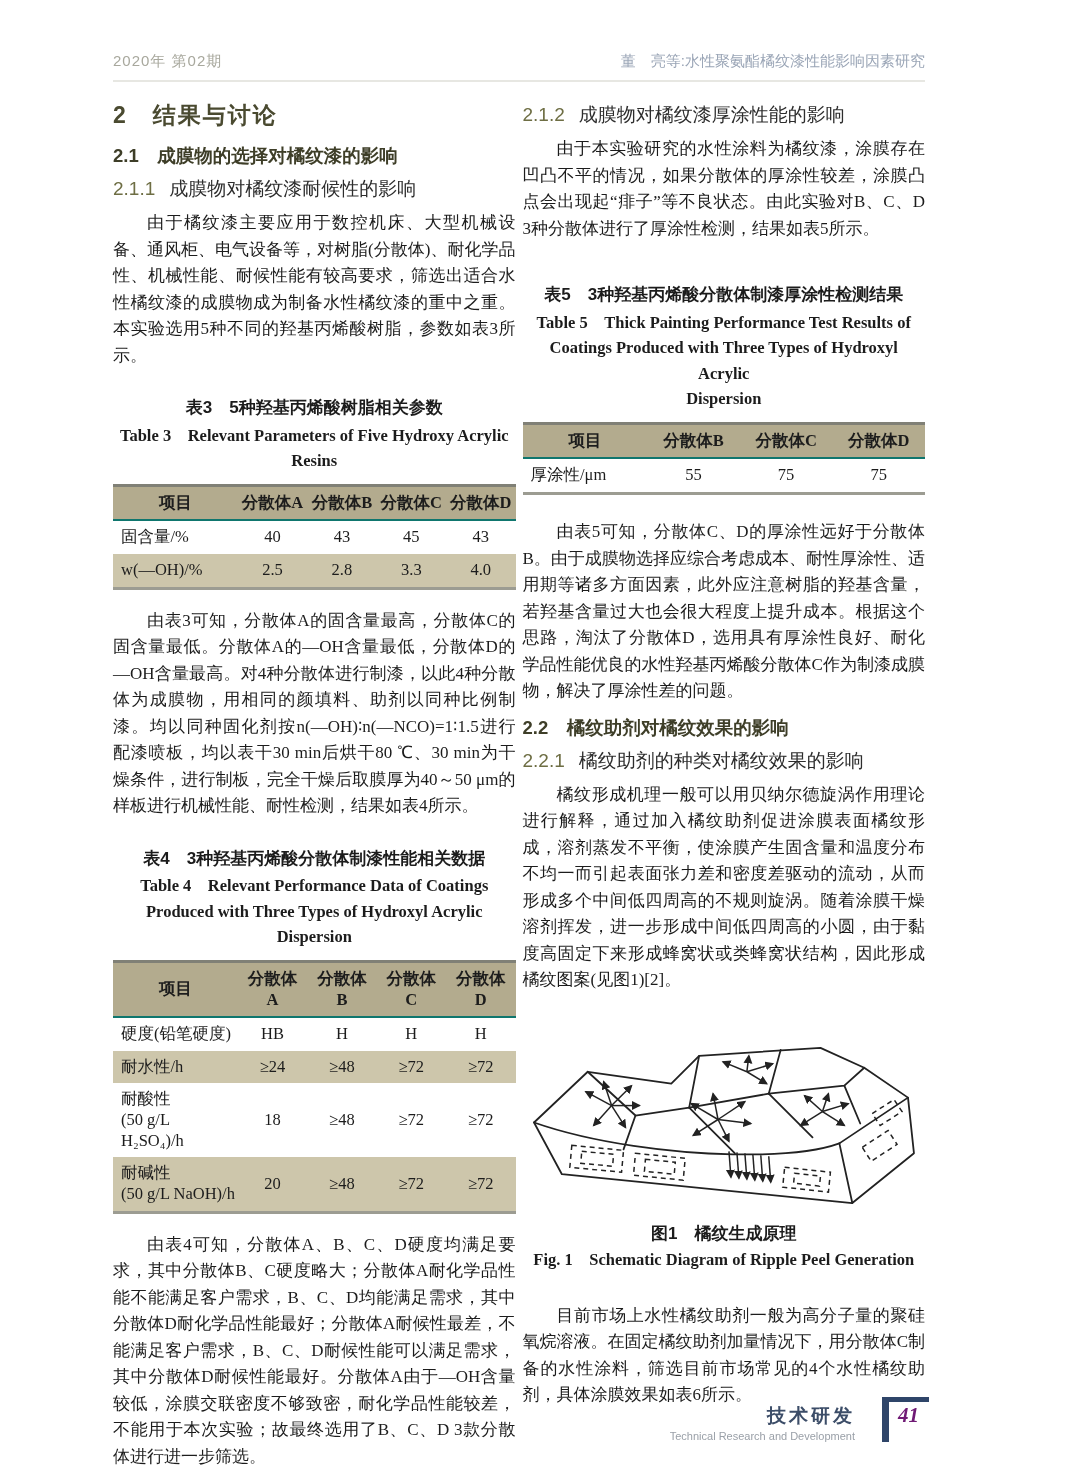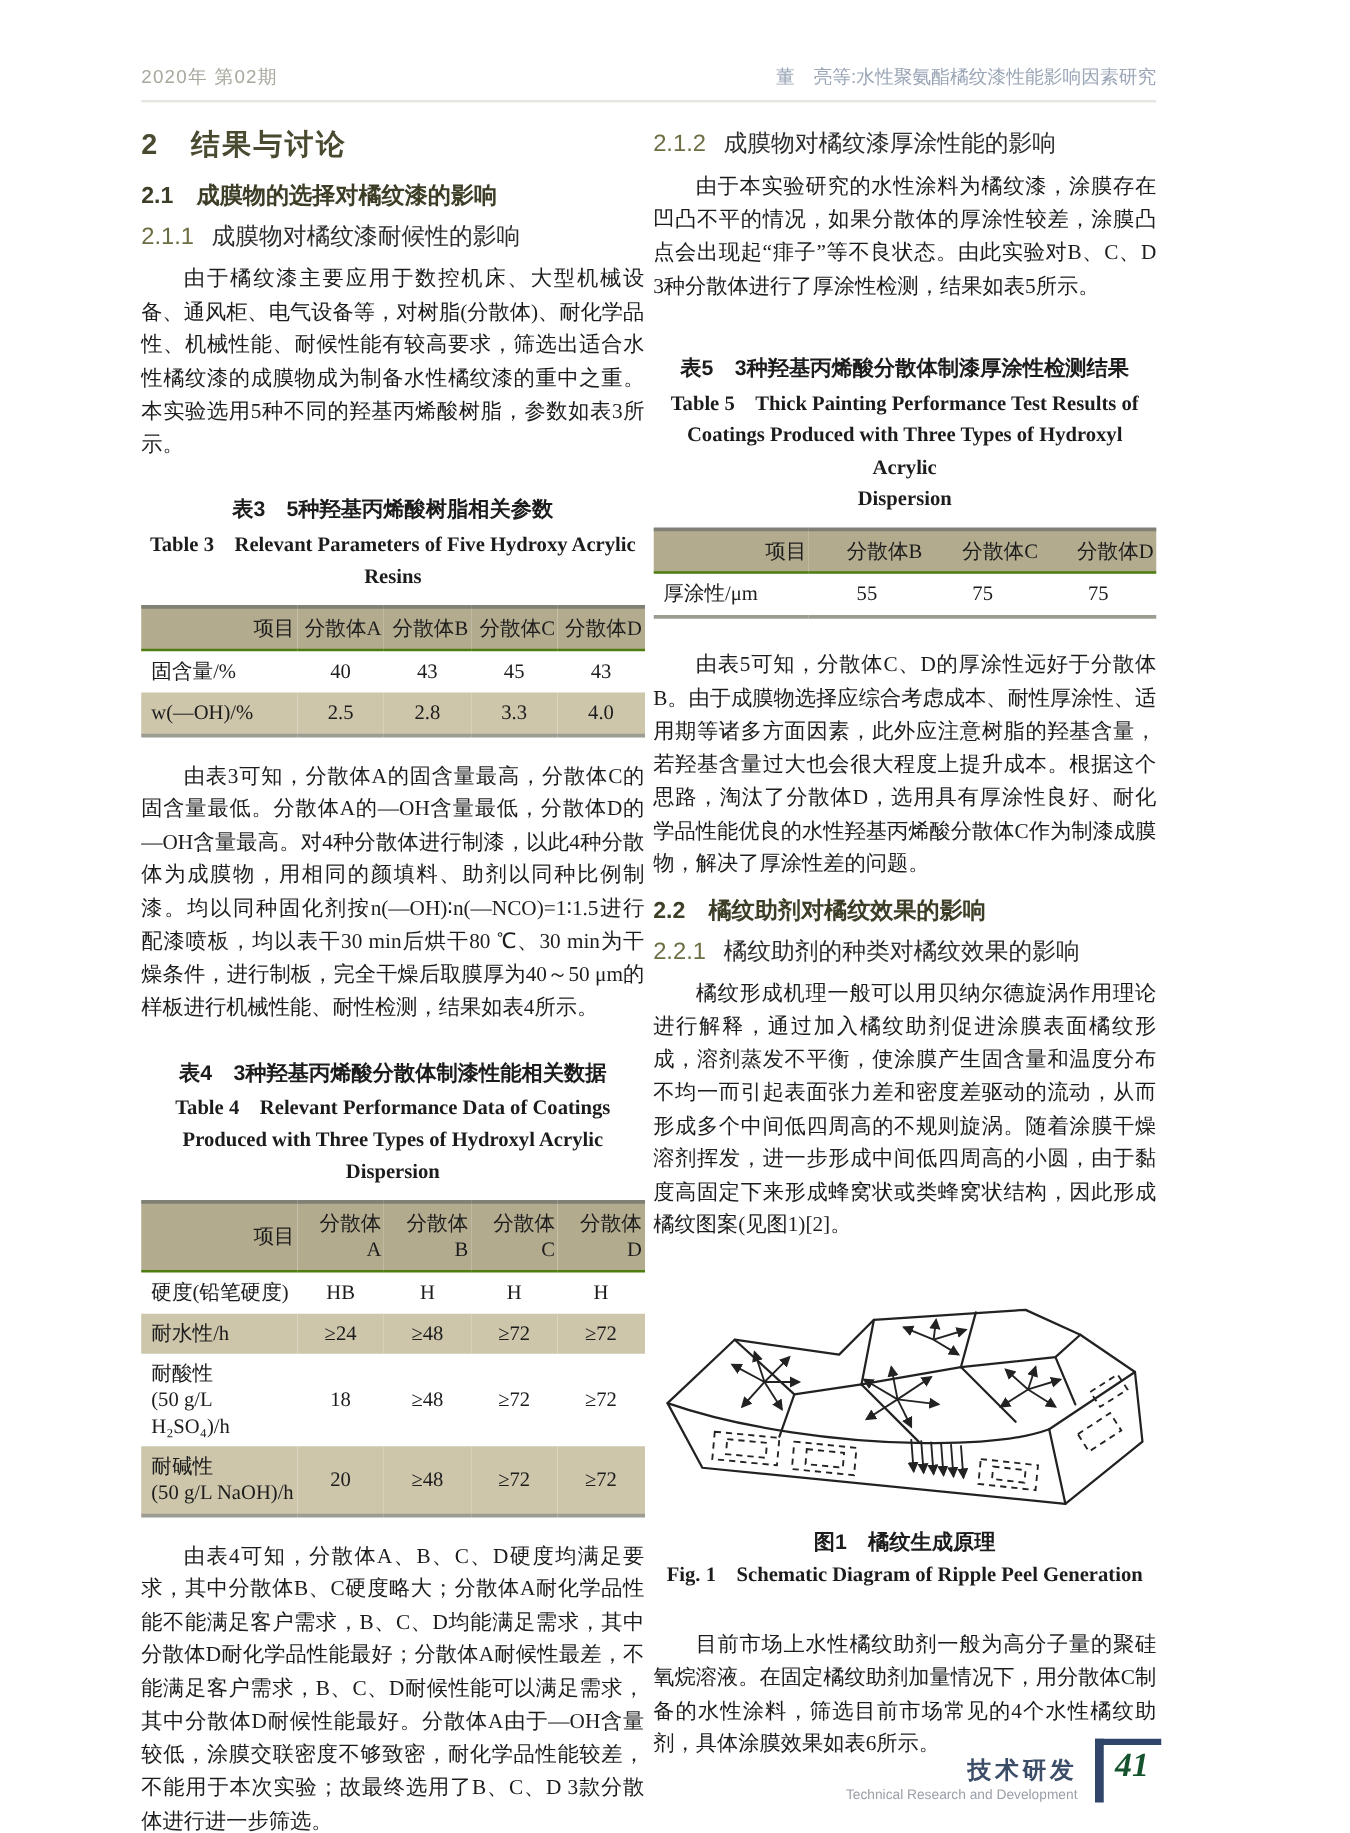--- a/index.html
+++ b/index.html
@@ -32,44 +32,44 @@
   p.body { font-size:17px; line-height:1.56; text-align:justify;
     text-indent:2em; margin:0 0 2px 0; }
 
   .tt-cn { font-family:Liberation Sans, sans-serif; font-weight:bold;
     font-size:17px; text-align:center; margin-top:26px; line-height:1.5; }
   .tt-en { font-weight:bold; font-size:16.5px; text-align:center;
     line-height:1.55; margin:2px 0 10px; white-space:pre-line; }
 
   table.data { width:100%; border-collapse:collapse; font-size:16.5px;
     border-top:3px solid #808076; border-bottom:3px solid #9c9c92; margin-bottom:4px; }
-  table.data th { background:#b3ab8e; font-weight:normal; padding:6px 2px;
-    border-bottom:2px solid #4d7c0f; white-space:pre-line; line-height:1.25; text-align:right; }
+  table.data th { background:#b3ab8e; font-weight:bold; padding:6px 2px;
+    border-bottom:2px solid #0f766e; white-space:pre-line; line-height:1.25; text-align:center; }
   table.data td { padding:6px 2px; text-align:center; white-space:pre-line; line-height:1.25; }
   table.data td:first-child { text-align:left; padding-left:8px; }
   table.data tbody tr:nth-child(even) { background:#cdc6ab; }
   table.data .c0 { width:31%; } table.data .c { width:17.25%; }
 
   .figwrap { width:400px; margin:34px auto 0; }
   .figwrap svg { display:block; }
   .figcap-cn { font-family:"Liberation Sans", sans-serif; font-weight:bold;
     font-size:17px; text-align:center; margin-top:10px; }
   .figcap-en { font-weight:bold; font-size:16.5px; text-align:center; margin-top:4px; }
   .after-fig { margin-top:32px !important; }
 
   .pagefoot { position:absolute; right:99px; bottom:24px;
-    display:flex; align-items:flex-end; gap:14px; }
+    display:flex; align-items:center; gap:27px; }
   .foot-text { text-align:right; padding-top:7px; }
   .foot-cn { font-family:"Liberation Sans", sans-serif; font-size:19px;
     color:#3c4d68; font-weight:bold; letter-spacing:3px; }
   .foot-en { font-family:"Liberation Sans", sans-serif; font-size:11px;
     color:#9aa0a8; margin-top:1px; }
   .foot-page { border-left:7px solid #2f4569; border-top:5px solid #2f4569;
-    padding:1px 10px 14px 9px; color:#14532d; font-style:italic;
-    font-weight:bold; font-size:27px; font-family:"Liberation Serif", serif; }
+    padding:1px 10px 14px 9px; color:#701a75; font-style:italic;
+    font-weight:bold; font-size:21px; font-family:"Liberation Serif", serif; }
 </style>
 </head>
 <body>
 
 <div class="page">
 
   <div class="pagehead">
     <span class="hl">2020年  第02期</span>
     <span class="hr">董　亮等:水性聚氨酯橘纹漆性能影响因素研究</span>
   </div>

